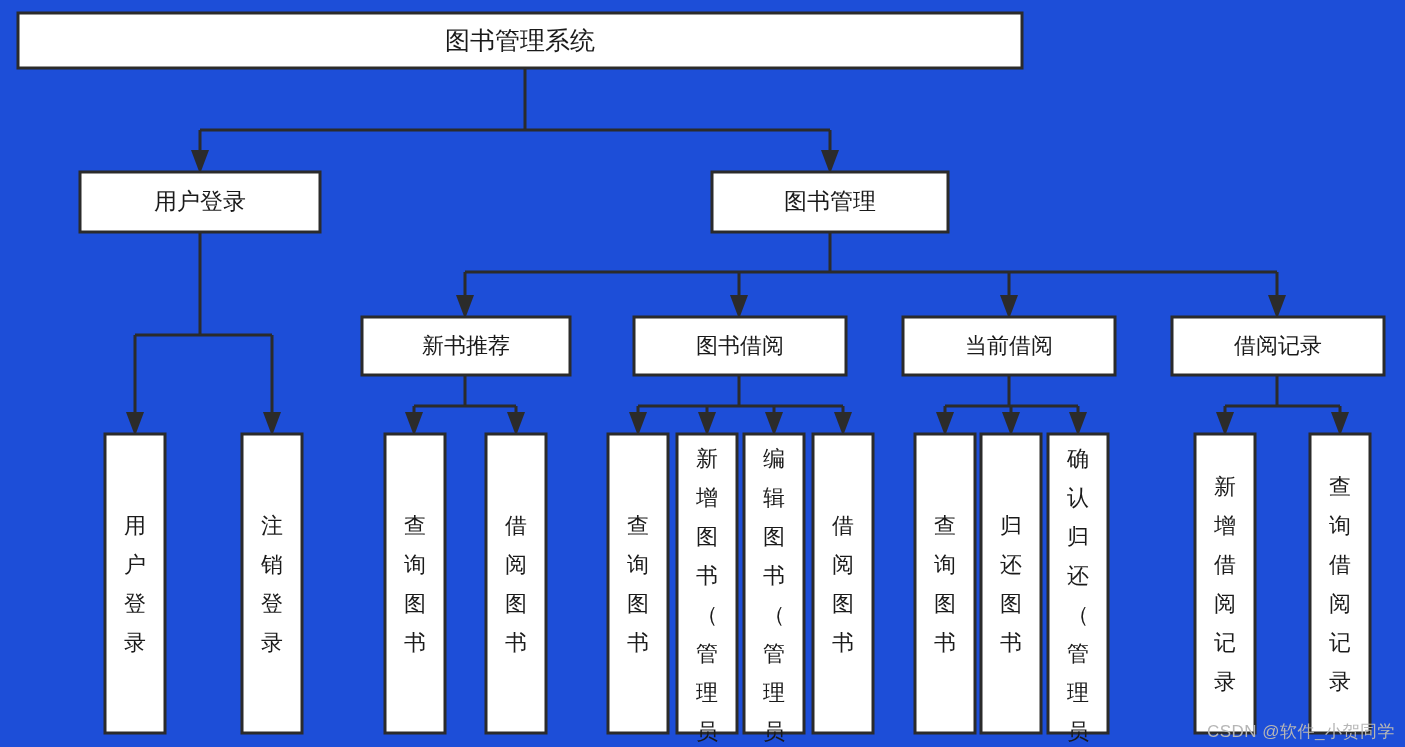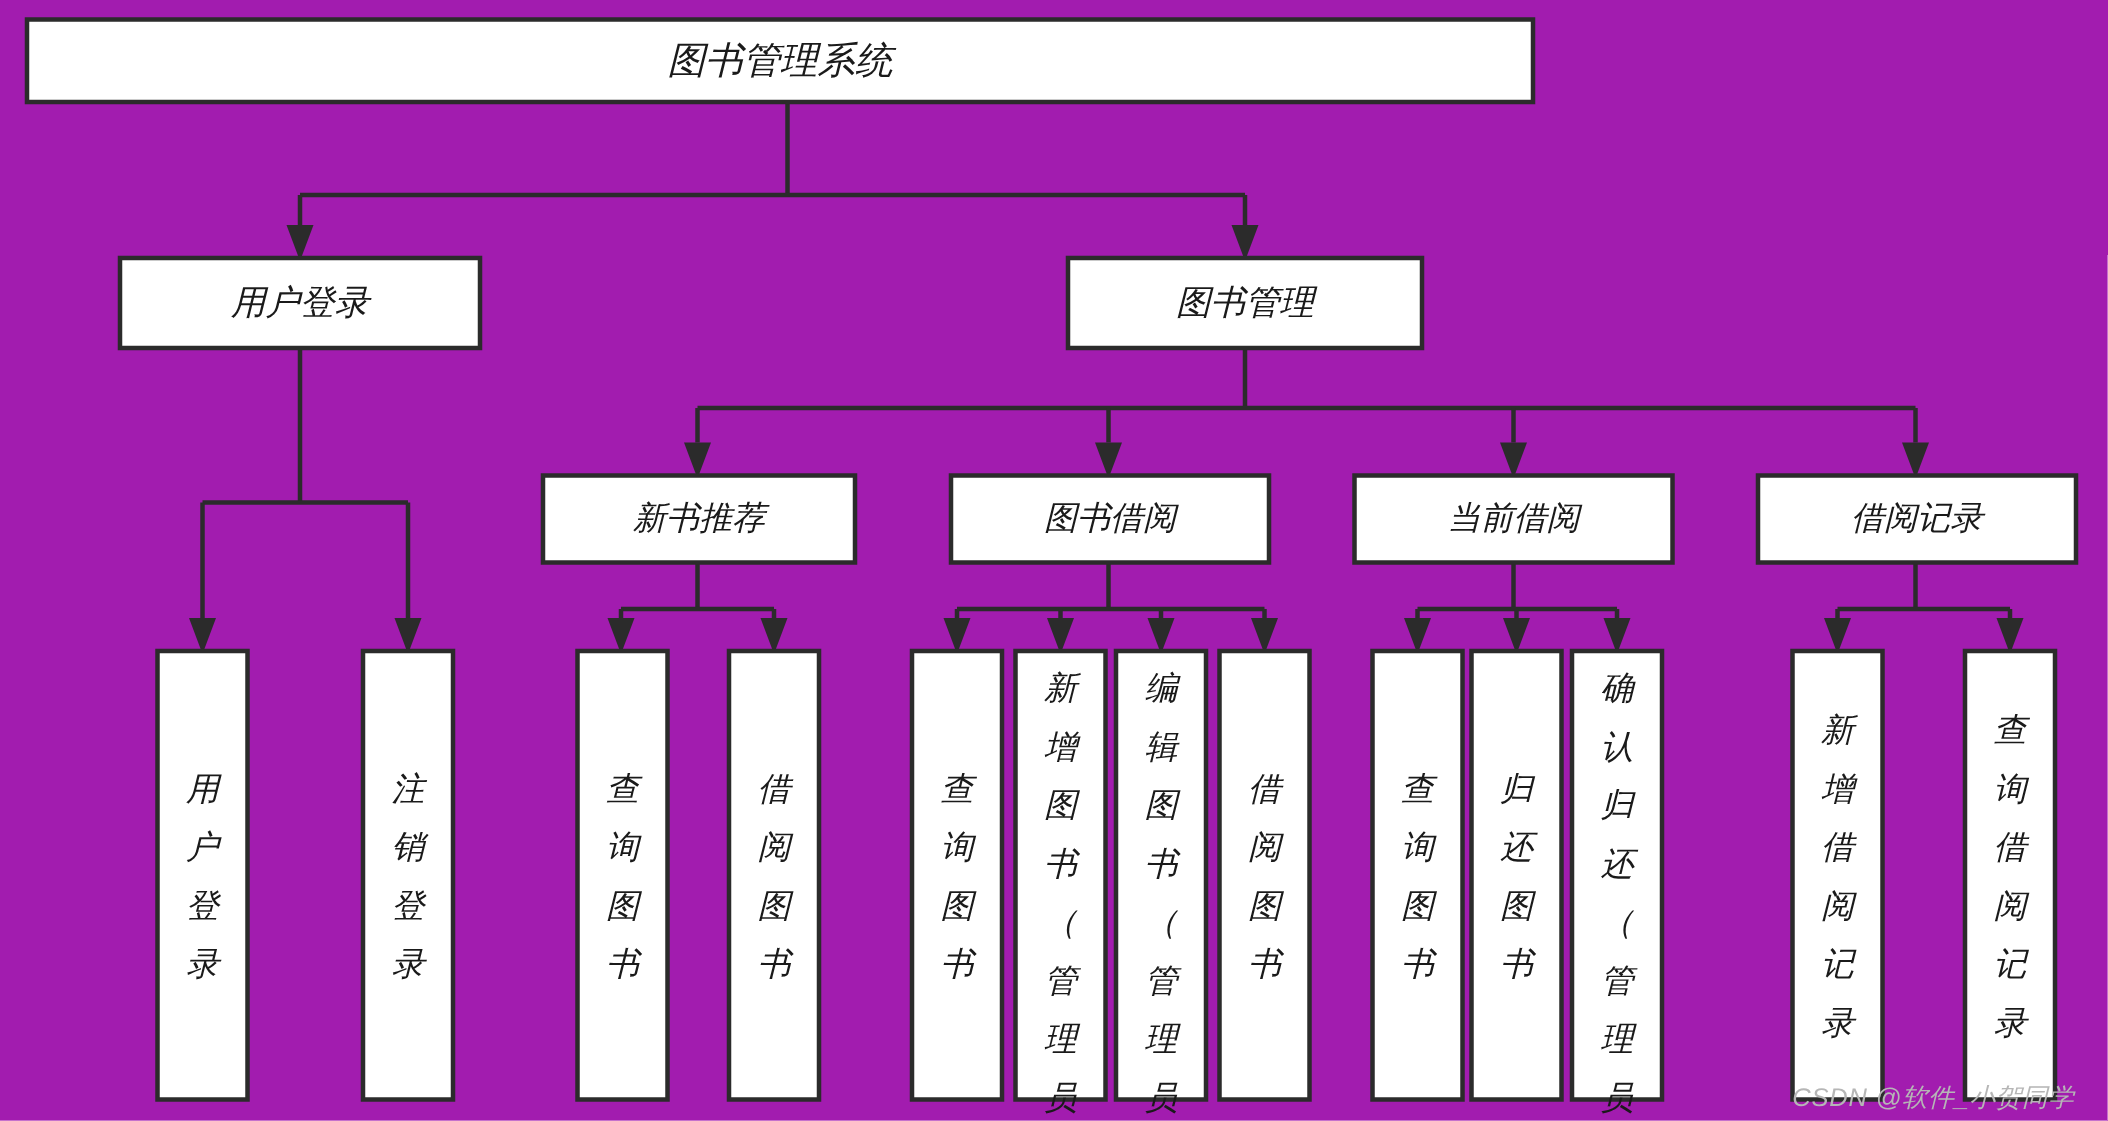--- a/index.html
+++ b/index.html
@@ -1,35 +1,35 @@
 <!DOCTYPE html>
 <html><head>
 <meta charset="utf-8">
 <style>
   html,body{margin:0;padding:0;background:#ffffff;}
   body{
     font-family:"Liberation Sans","DejaVu Sans",sans-serif;
     width:1405px;height:747px;overflow:hidden;
   }
-  #diagram-root{position:relative;width:1405px;height:747px;background:#a21caf;font-style:italic;}
+  #diagram-root{position:relative;width:1405px;height:747px;background:#1d4ed8;}
   svg#flow{position:absolute;left:0;top:0;width:1405px;height:747px;display:block;}
   .node-rect{fill:#ffffff;stroke:#2b2b2b;stroke-width:3;}
   .edge{stroke:#2b2b2b;stroke-width:3;fill:none;}
   .arrow-head{fill:#2b2b2b;stroke:none;}
   .node-label{
     fill:#1a1a1a;font-family:"Liberation Sans","DejaVu Sans",sans-serif;
     text-anchor:middle;dominant-baseline:middle;
   }
   .lbl-title{font-size:25px;}
   .lbl-l2{font-size:23px;}
   .lbl-l3{font-size:22px;}
   .vert-label{font-size:22px;}
   .vert-label tspan{}
   .watermark{
-    position:absolute;right:22px;bottom:4px;
+    position:absolute;right:10px;bottom:4px;
     font-size:17px;color:#b6b6b6;
     font-family:"Liberation Sans","DejaVu Sans",sans-serif;
     white-space:nowrap;letter-spacing:0.5px;
   }
 </style>
 </head>
 <body>
 
 <div id="diagram-root">
 

